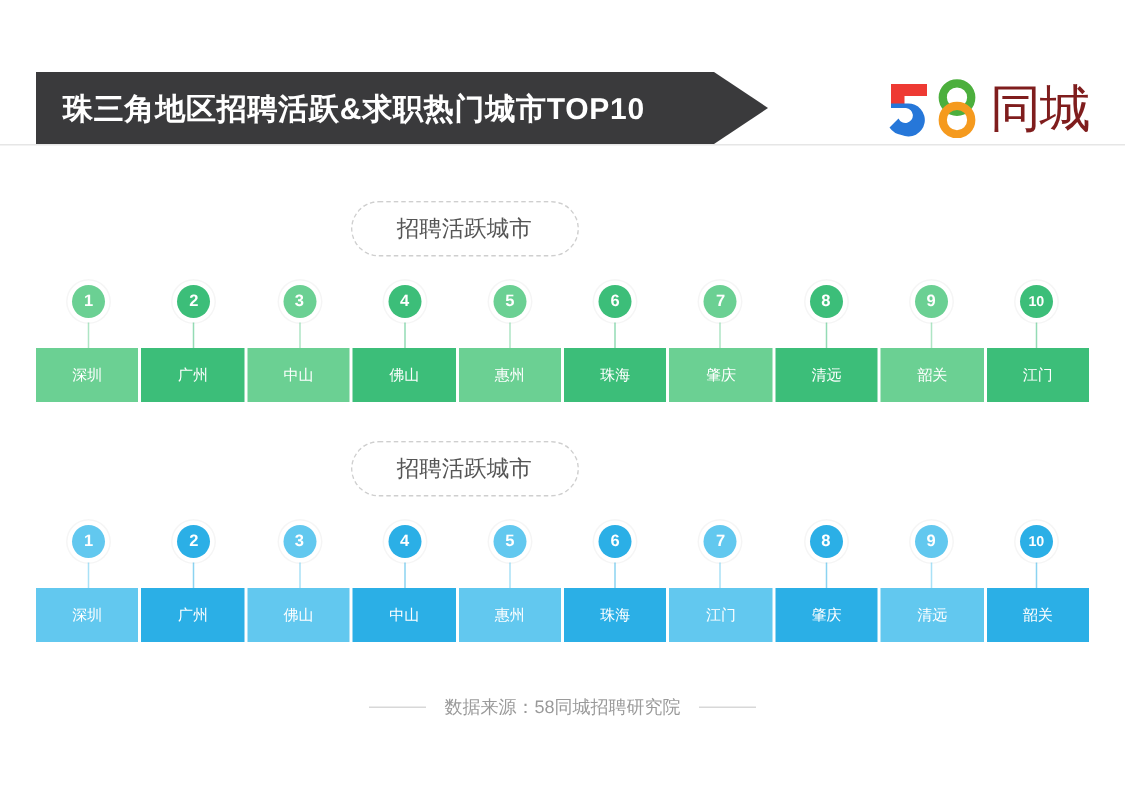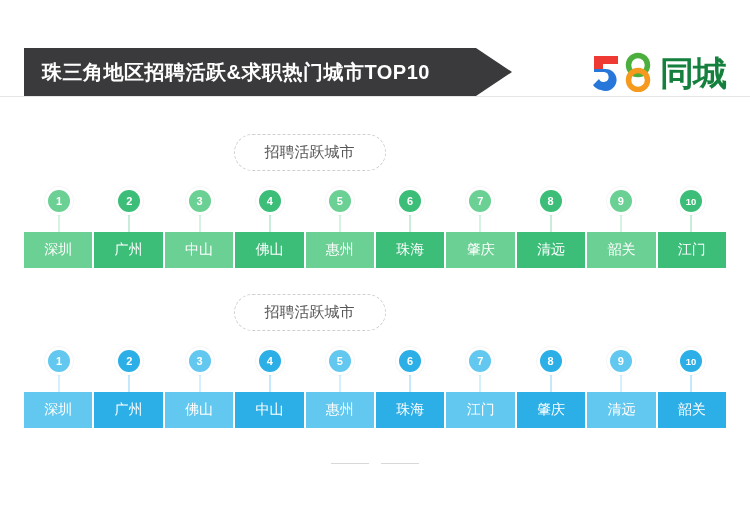--- a/index.html
+++ b/index.html
@@ -53,22 +53,22 @@
     height: 44px;
     display: flex;
     align-items: center;
     gap: 4px;
   }
   .logo-mark {
     display: block;
   }
   .logo-text {
     font-size: 34px;
-    font-weight: bold;
-    color: #15803d;
+    font-weight: normal;
+    color: #7f1d1d;
     line-height: 1;
     letter-spacing: -1px;
     position: relative;
     top: 1px;
   }
 
   .header-rule {
     position: absolute;
     left: 0;
     top: 96px;
@@ -140,21 +140,21 @@
   .cells {
     display: flex;
     height: 36px;
     gap: 2px;
   }
   .cell {
     flex: 1 1 0;
     display: flex;
     align-items: center;
     justify-content: center;
-    font-size: 14px;
+    font-size: 10px;
     color: #ffffff;
     white-space: nowrap;
   }
 
   
   .footer {
     position: absolute;
     left: 0;
     top: 463px;
     width: 750px;
@@ -312,14 +312,15 @@
         <div class="cell" style="background: rgb(98, 200, 239);">江门</div>
         <div class="cell" style="background: rgb(43, 175, 230);">肇庆</div>
         <div class="cell" style="background: rgb(98, 200, 239);">清远</div>
         <div class="cell" style="background: rgb(43, 175, 230);">韶关</div>
       </div>
     </div>
   </div>
 
 <div class="footer">
   <div class="footer-line"></div>
+  <span class="footer-text">数据来源：58同城招聘研究院</span>
   <div class="footer-line"></div>
 </div>
 
 </body></html>

